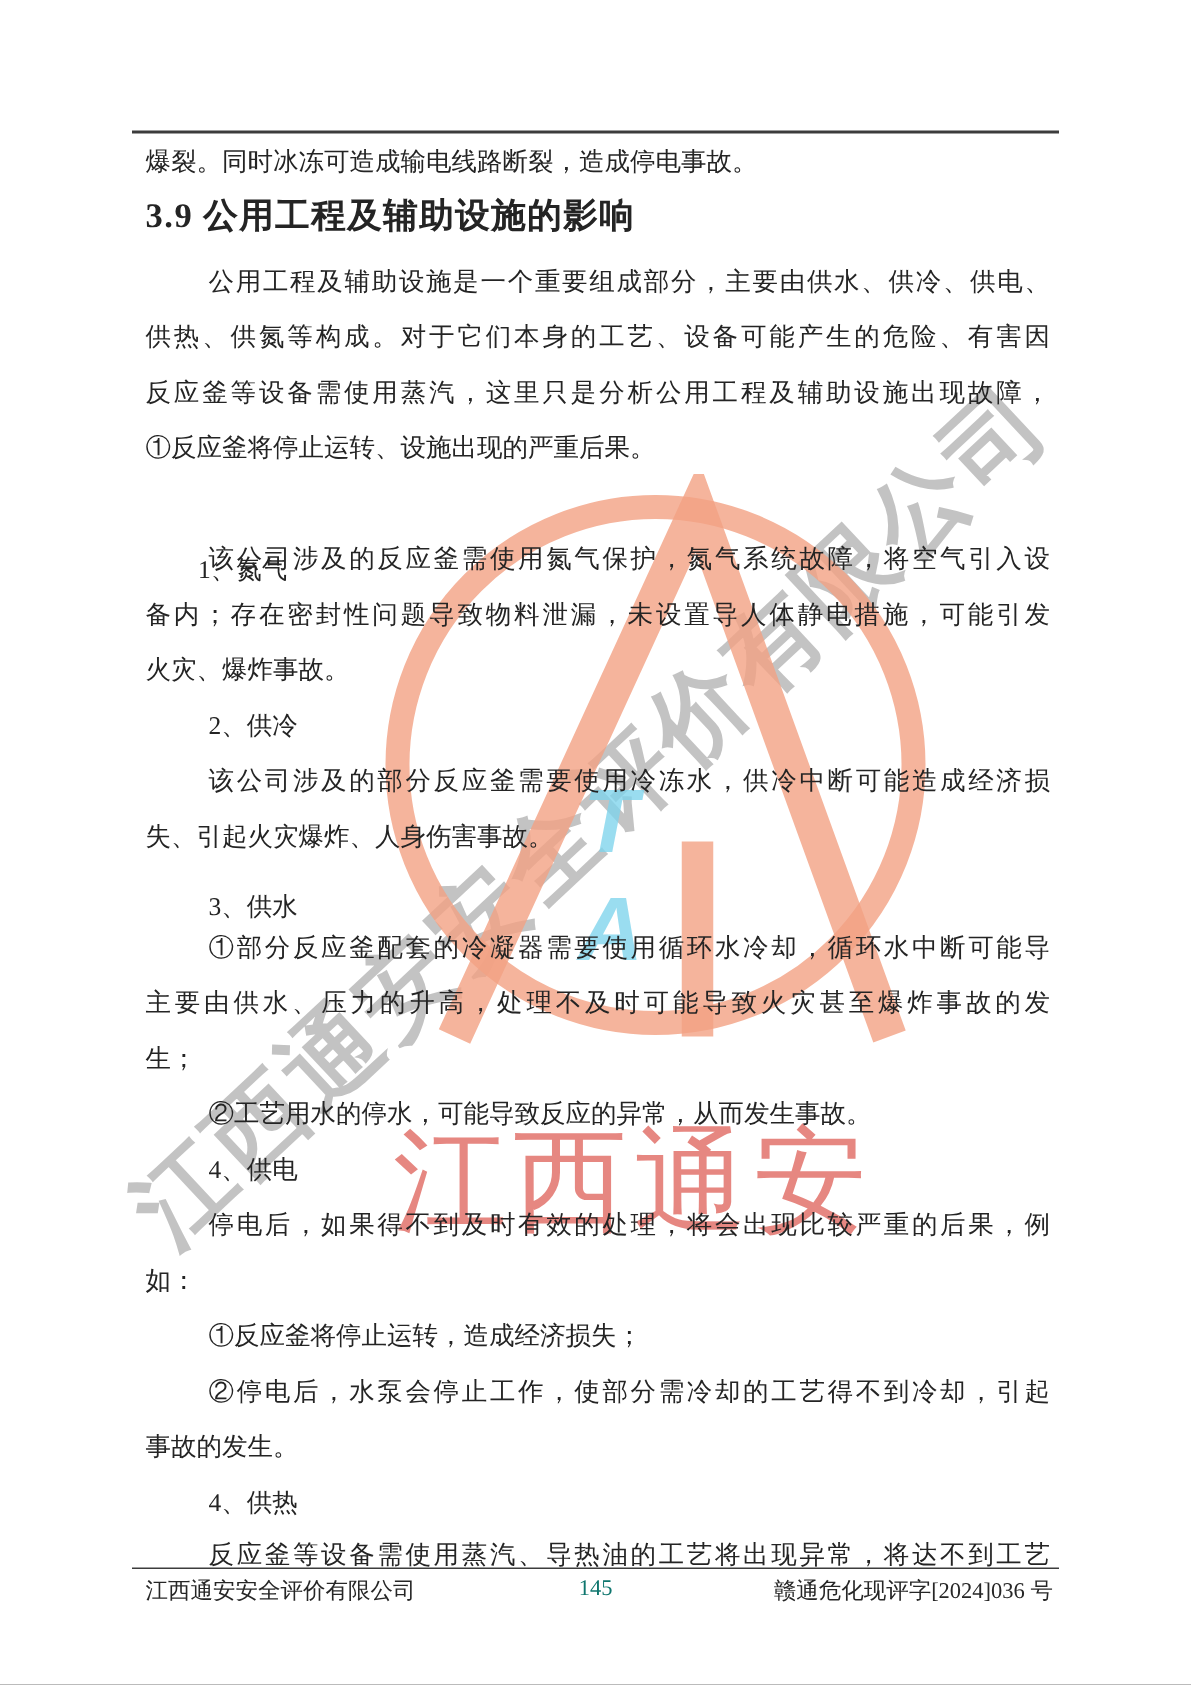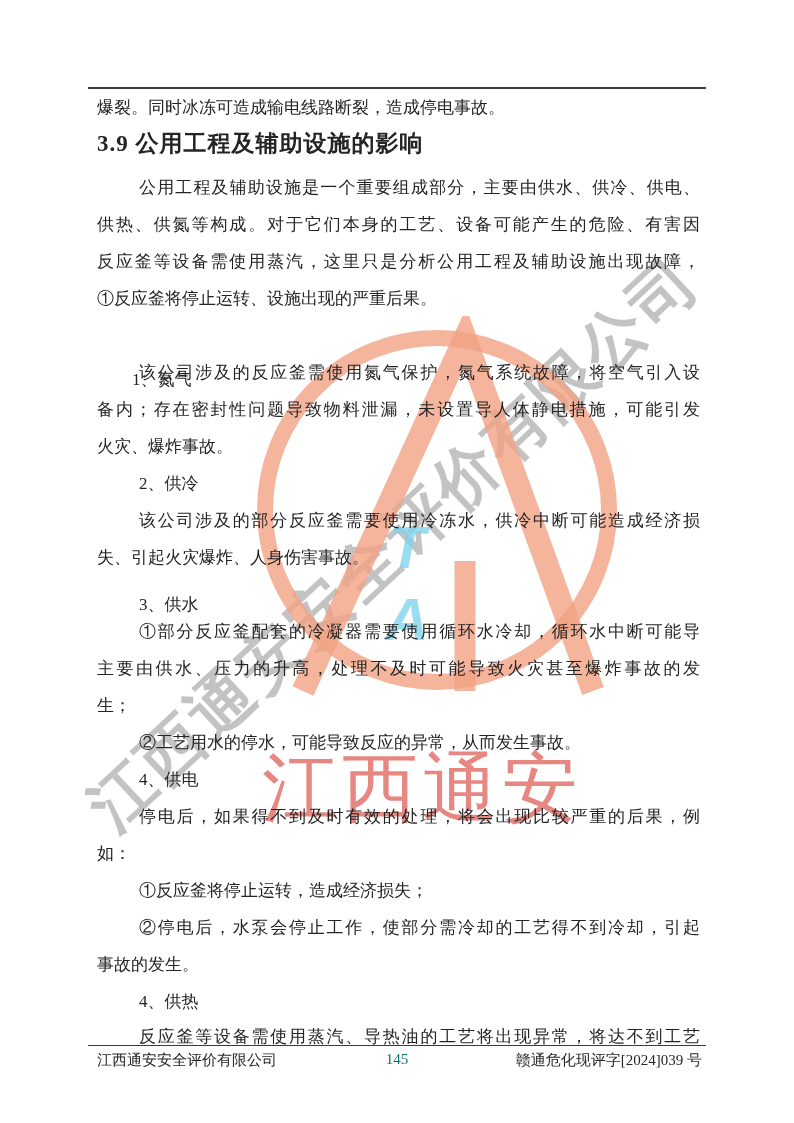--- a/index.html
+++ b/index.html
@@ -108,16 +108,16 @@
         <div class="line" style="top: 878px; left: 139px;">①反应釜将停止运转，造成经济损失；</div>
         <div class="line just" style="top: 915px; left: 139px; width: 561px;">②停电后，水泵会停止工作，使部分需冷却的工艺得不到冷却，引起</div>
         <div class="line" style="top: 952px; left: 97px;">事故的发生。</div>
         <div class="line" style="top: 989px; left: 139px;">4、供热</div>
         <div class="line just" style="top: 1024px; left: 139px; width: 561px;">反应釜等设备需使用蒸汽、导热油的工艺将出现异常，将达不到工艺</div>
       </div>
 
     <div class="footer-rule"></div>
     <span class="f-left">江西通安安全评价有限公司</span>
     <span class="f-center">145</span>
-    <span class="f-right">赣通危化现评字[2024]039 号</span>
+    <span class="f-right">赣通危化现评字[2024]036 号</span>
   </div>
 
 </div>
 
 </body></html>

